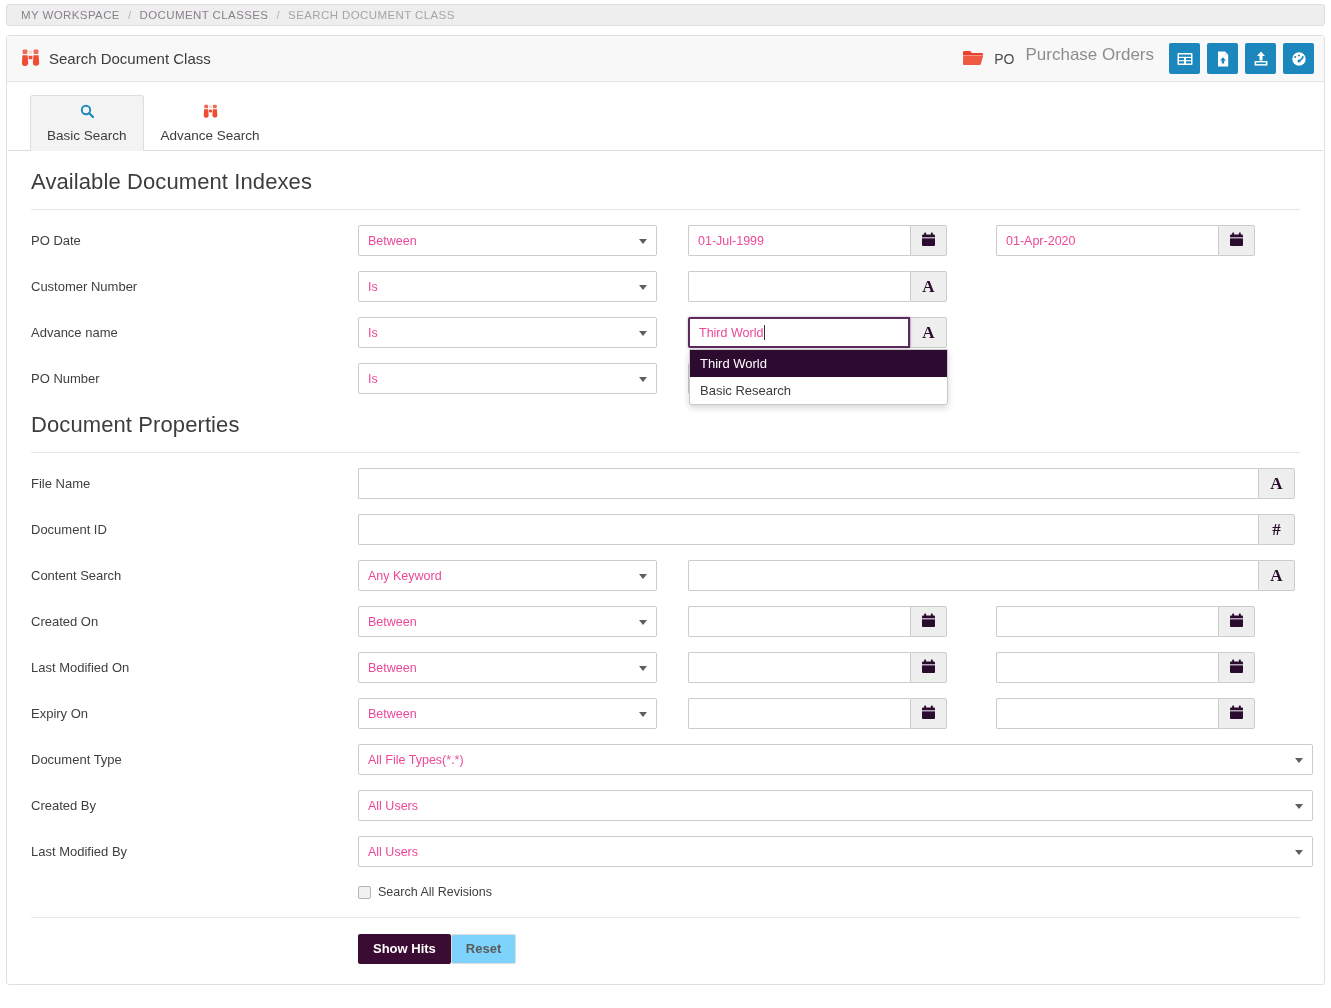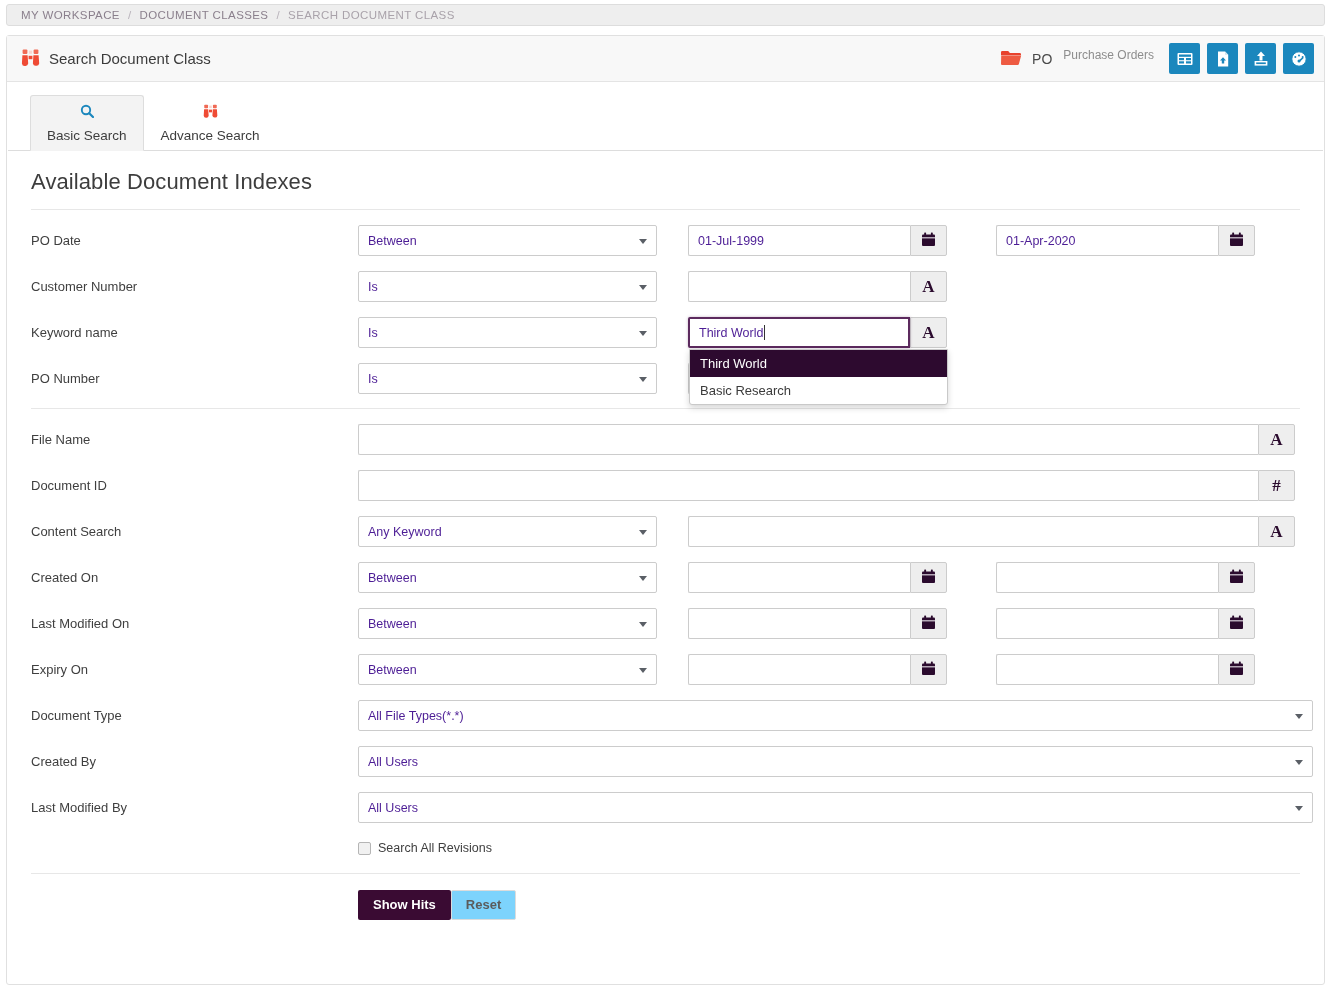--- a/index.html
+++ b/index.html
@@ -53,21 +53,21 @@
     align-items: center;
     gap: 9px;
   }
   .panel-head-right {
     margin-left: auto;
     display: flex;
     align-items: center;
     gap: 7px;
   }
   .dc-code { font-size: 14px; color: #4a4a4a; margin-left: 3px; }
-  .dc-name { font-size: 12px; color: #8d8d8d; margin: 0 8px 8px 4px; }
+  .dc-name { font-size: 17px; color: #8d8d8d; margin: 0 8px 8px 4px; }
   .sq-btn {
     width: 31px; height: 31px;
     background: #1b87bd;
     border-radius: 2px;
     display: flex; align-items: center; justify-content: center;
     cursor: pointer;
   }
   .sq-btn svg { display: block; }
 
   
@@ -123,21 +123,21 @@
     color: #3f3f3f;
   }
 
   
   .ctl {
     height: 31px;
     border: 1px solid #cccccc;
     background: #ffffff;
     border-radius: 2px;
     font-size: 12.5px;
-    color: #4c1d95;
+    color: #ec4899;
     display: flex;
     align-items: center;
     padding: 0 9px;
     position: relative;
   }
   .ctl.sel { padding-right: 22px; }
   .ctl.sel::after {
     content: "";
     position: absolute;
     right: 9px; top: 50%;
@@ -397,21 +397,21 @@
       <div class="gap-a"></div>
       <div class="grp">
         <div class="ctl w-val"></div>
         <div class="addon">
           <span class="glyph">A</span>
         </div>
       </div>
     </div>
 
     <div class="row">
-      <div class="lbl">Keyword name</div>
+      <div class="lbl">Advance name</div>
       <div class="ctl sel w-op">Is</div>
       <div class="gap-a"></div>
       <div class="grp">
         <div class="ctl w-val focused">
           <span>Third World</span>
             <span class="caret"></span>
         </div>
         <div class="addon">
           <span class="glyph">A</span>
         </div>
@@ -428,20 +428,21 @@
       <div class="gap-a"></div>
       <div class="grp">
         <div class="ctl w-val"></div>
         <div class="addon">
           <span class="glyph">A</span>
         </div>
       </div>
     </div>
   </div>
 
+  <div class="section-title">Document Properties</div>
   <div class="hr"></div>
 
   <div class="form-area">
 
     <div class="row">
       <div class="lbl">File Name</div>
       <div class="grp">
         <div class="ctl w-wide"></div>
         <div class="addon">
           <span class="glyph">A</span>

